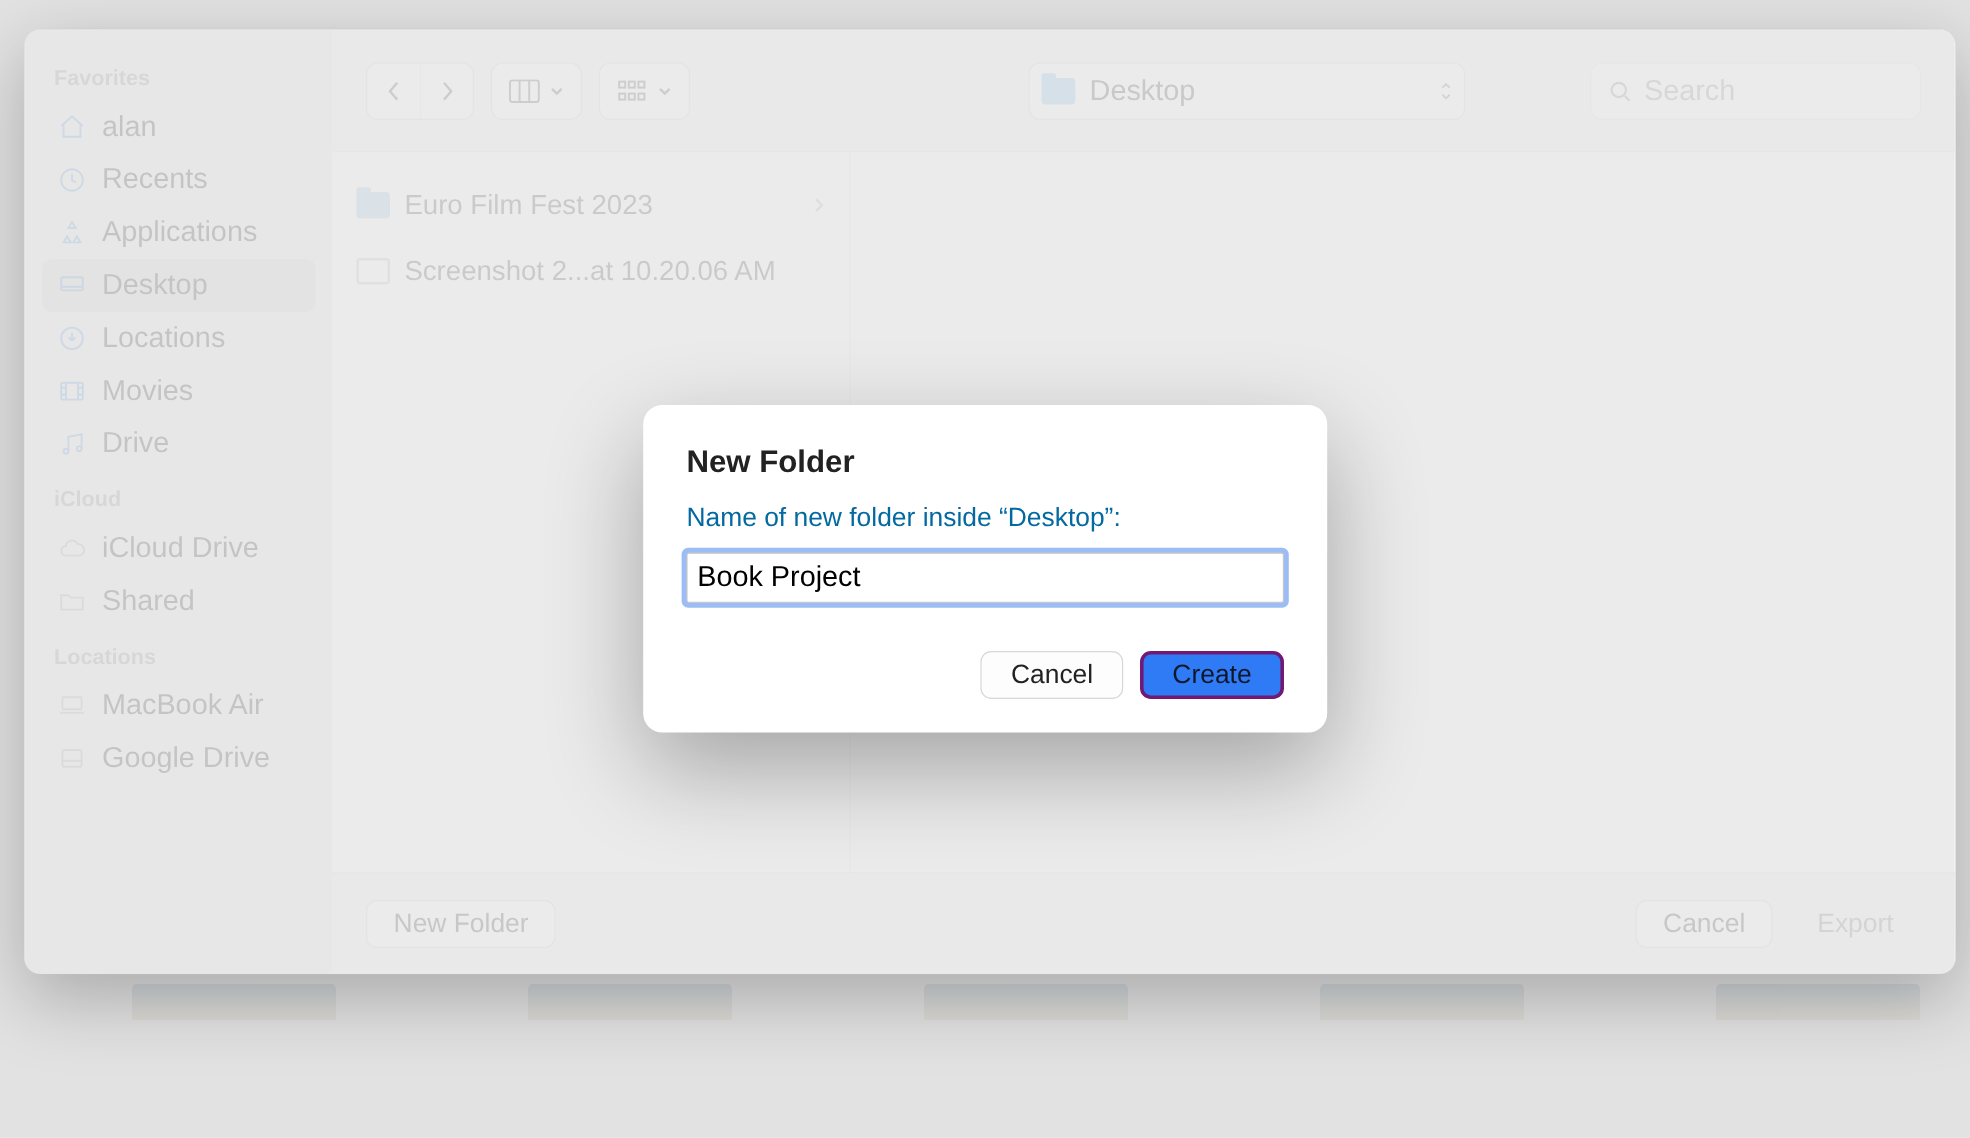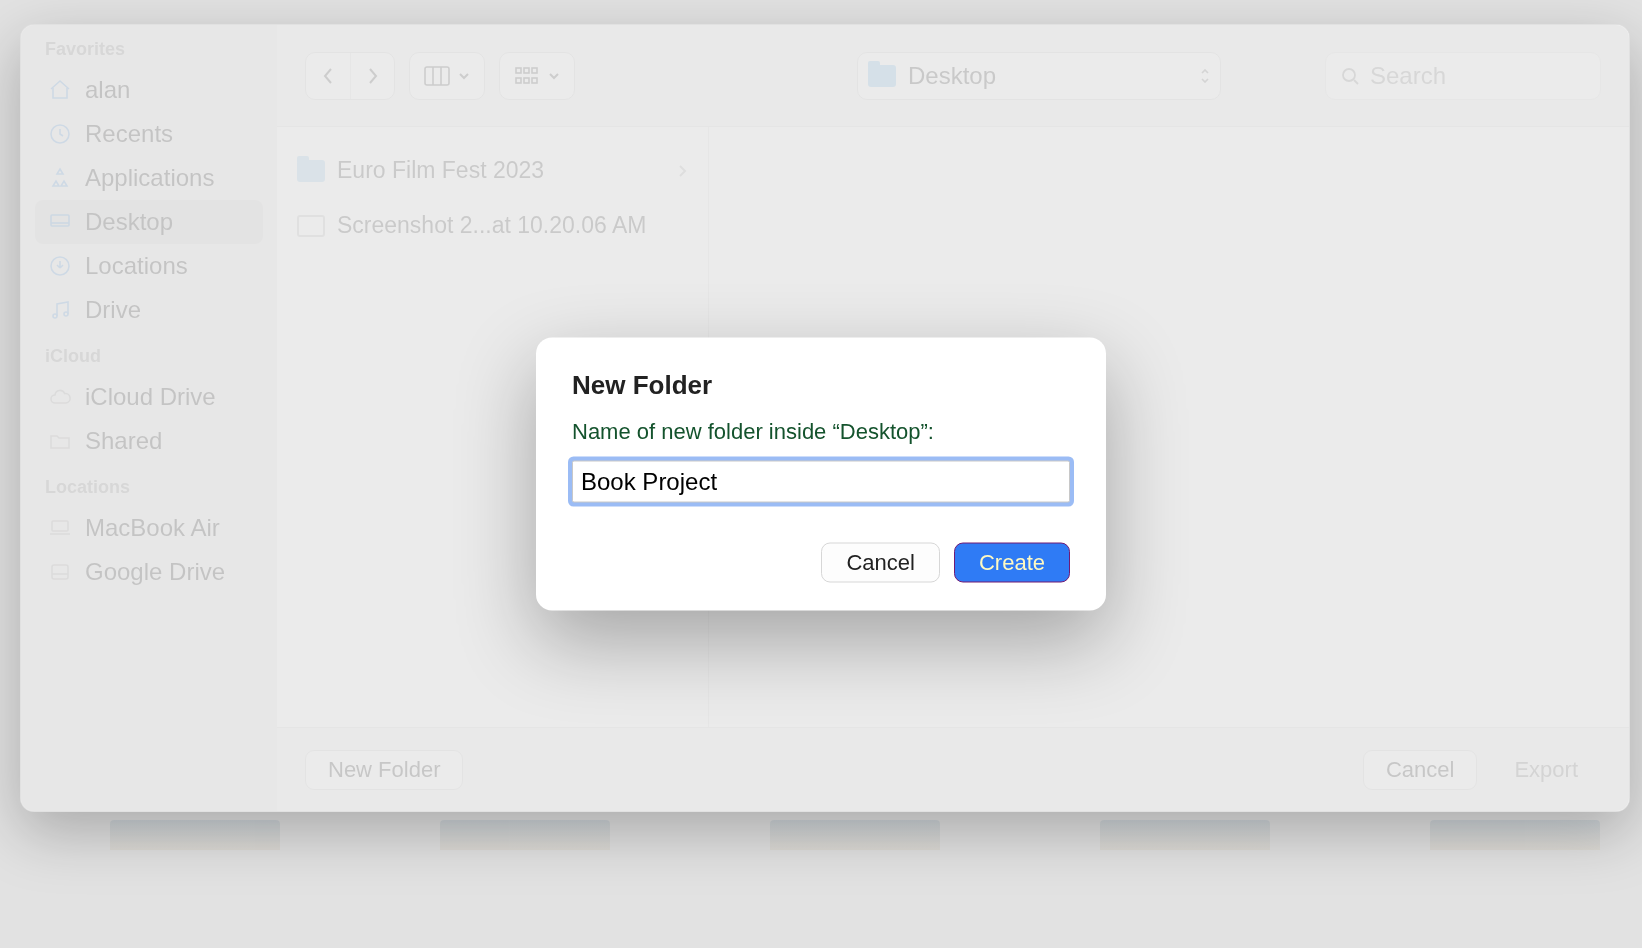--- a/index.html
+++ b/index.html
@@ -20,21 +20,21 @@
     box-shadow: 0 20px 60px rgba(0,0,0,0.25);
     overflow: hidden;
     display: flex;
     border: 1px solid rgba(0,0,0,0.08);
   }
 
   
   .sidebar {
     width: 256px;
     background: #ecebeb;
-    padding: 8px 14px 10px 14px;
+    padding: 24px 14px 10px 14px;
     overflow: hidden;
     font-size: 22px;
     color: #555;
   }
   .sidebar .section-title {
     font-size: 18px;
     font-weight: 600;
     color: #9a9a9a;
     margin: 14px 10px 8px 10px;
   }
@@ -218,21 +218,21 @@
     background: #fff;
     border-radius: 16px;
     box-shadow: 0 30px 80px rgba(0,0,0,0.30);
     padding: 32px 36px 28px 36px;
   }
   .modal h2 {
     font-size: 26px; font-weight: 700; color: #222;
     margin-bottom: 18px;
   }
   .modal p {
-    font-size: 22px; color: #14532d; margin-bottom: 16px;
+    font-size: 22px; color: #0369a1; margin-bottom: 16px;
   }
   .modal input[type=text] {
     width: 100%;
     height: 42px;
     font-size: 24px;
     padding: 2px 8px;
     border: 1px solid #c8c8c8;
     border-radius: 2px;
     outline: none;
     box-shadow: 0 0 0 4px rgba(72,133,237,0.55);
@@ -249,22 +249,22 @@
     display: inline-flex; align-items: center; justify-content: center;
     cursor: pointer;
   }
   .mbtn.secondary {
     background: #fdfdfd;
     border: 1px solid #d7d7d7;
     color: #222;
   }
   .mbtn.primary {
     background: #2f7bf5;
-    border: 1px solid #701a75;
-    color: #fef9c3;
+    border: 3px solid #701a75;
+    color: #0f172a;
     font-weight: 500;
   }
 
   
   .thumbs {
     position: absolute;
     left: 110px; right: 40px; bottom: 98px;
     height: 30px;
     display: flex; gap: 160px;
     opacity: 0.45;
@@ -339,20 +339,29 @@
     <div class="sb-item">
       <span class="icon">
         <svg width="24" height="24" viewBox="0 0 24 24" fill="none" stroke="currentColor" stroke-width="1.6">
             <circle cx="12" cy="12" r="9"></circle>
             <path d="M12 7v7m0 0-3-3m3 3 3-3"></path>
           </svg>
       </span>
       <span class="label">Locations</span>
     </div>
 
+    <div class="sb-item">
+      <span class="icon">
+        <svg width="24" height="24" viewBox="0 0 24 24" fill="none" stroke="currentColor" stroke-width="1.6">
+            <rect x="3" y="5" width="18" height="14" rx="1"></rect>
+            <path d="M7 5v14M17 5v14M3 9h4M3 15h4M17 9h4M17 15h4"></path>
+          </svg>
+      </span>
+      <span class="label">Movies</span>
+    </div>
 
     <div class="sb-item">
       <span class="icon">
         <svg width="24" height="24" viewBox="0 0 24 24" fill="none" stroke="currentColor" stroke-width="1.6">
             <path d="M9 18V6l11-2v12"></path>
             <circle cx="7" cy="18" r="2"></circle>
             <circle cx="18" cy="16" r="2"></circle>
           </svg>
       </span>
       <span class="label">Drive</span>

